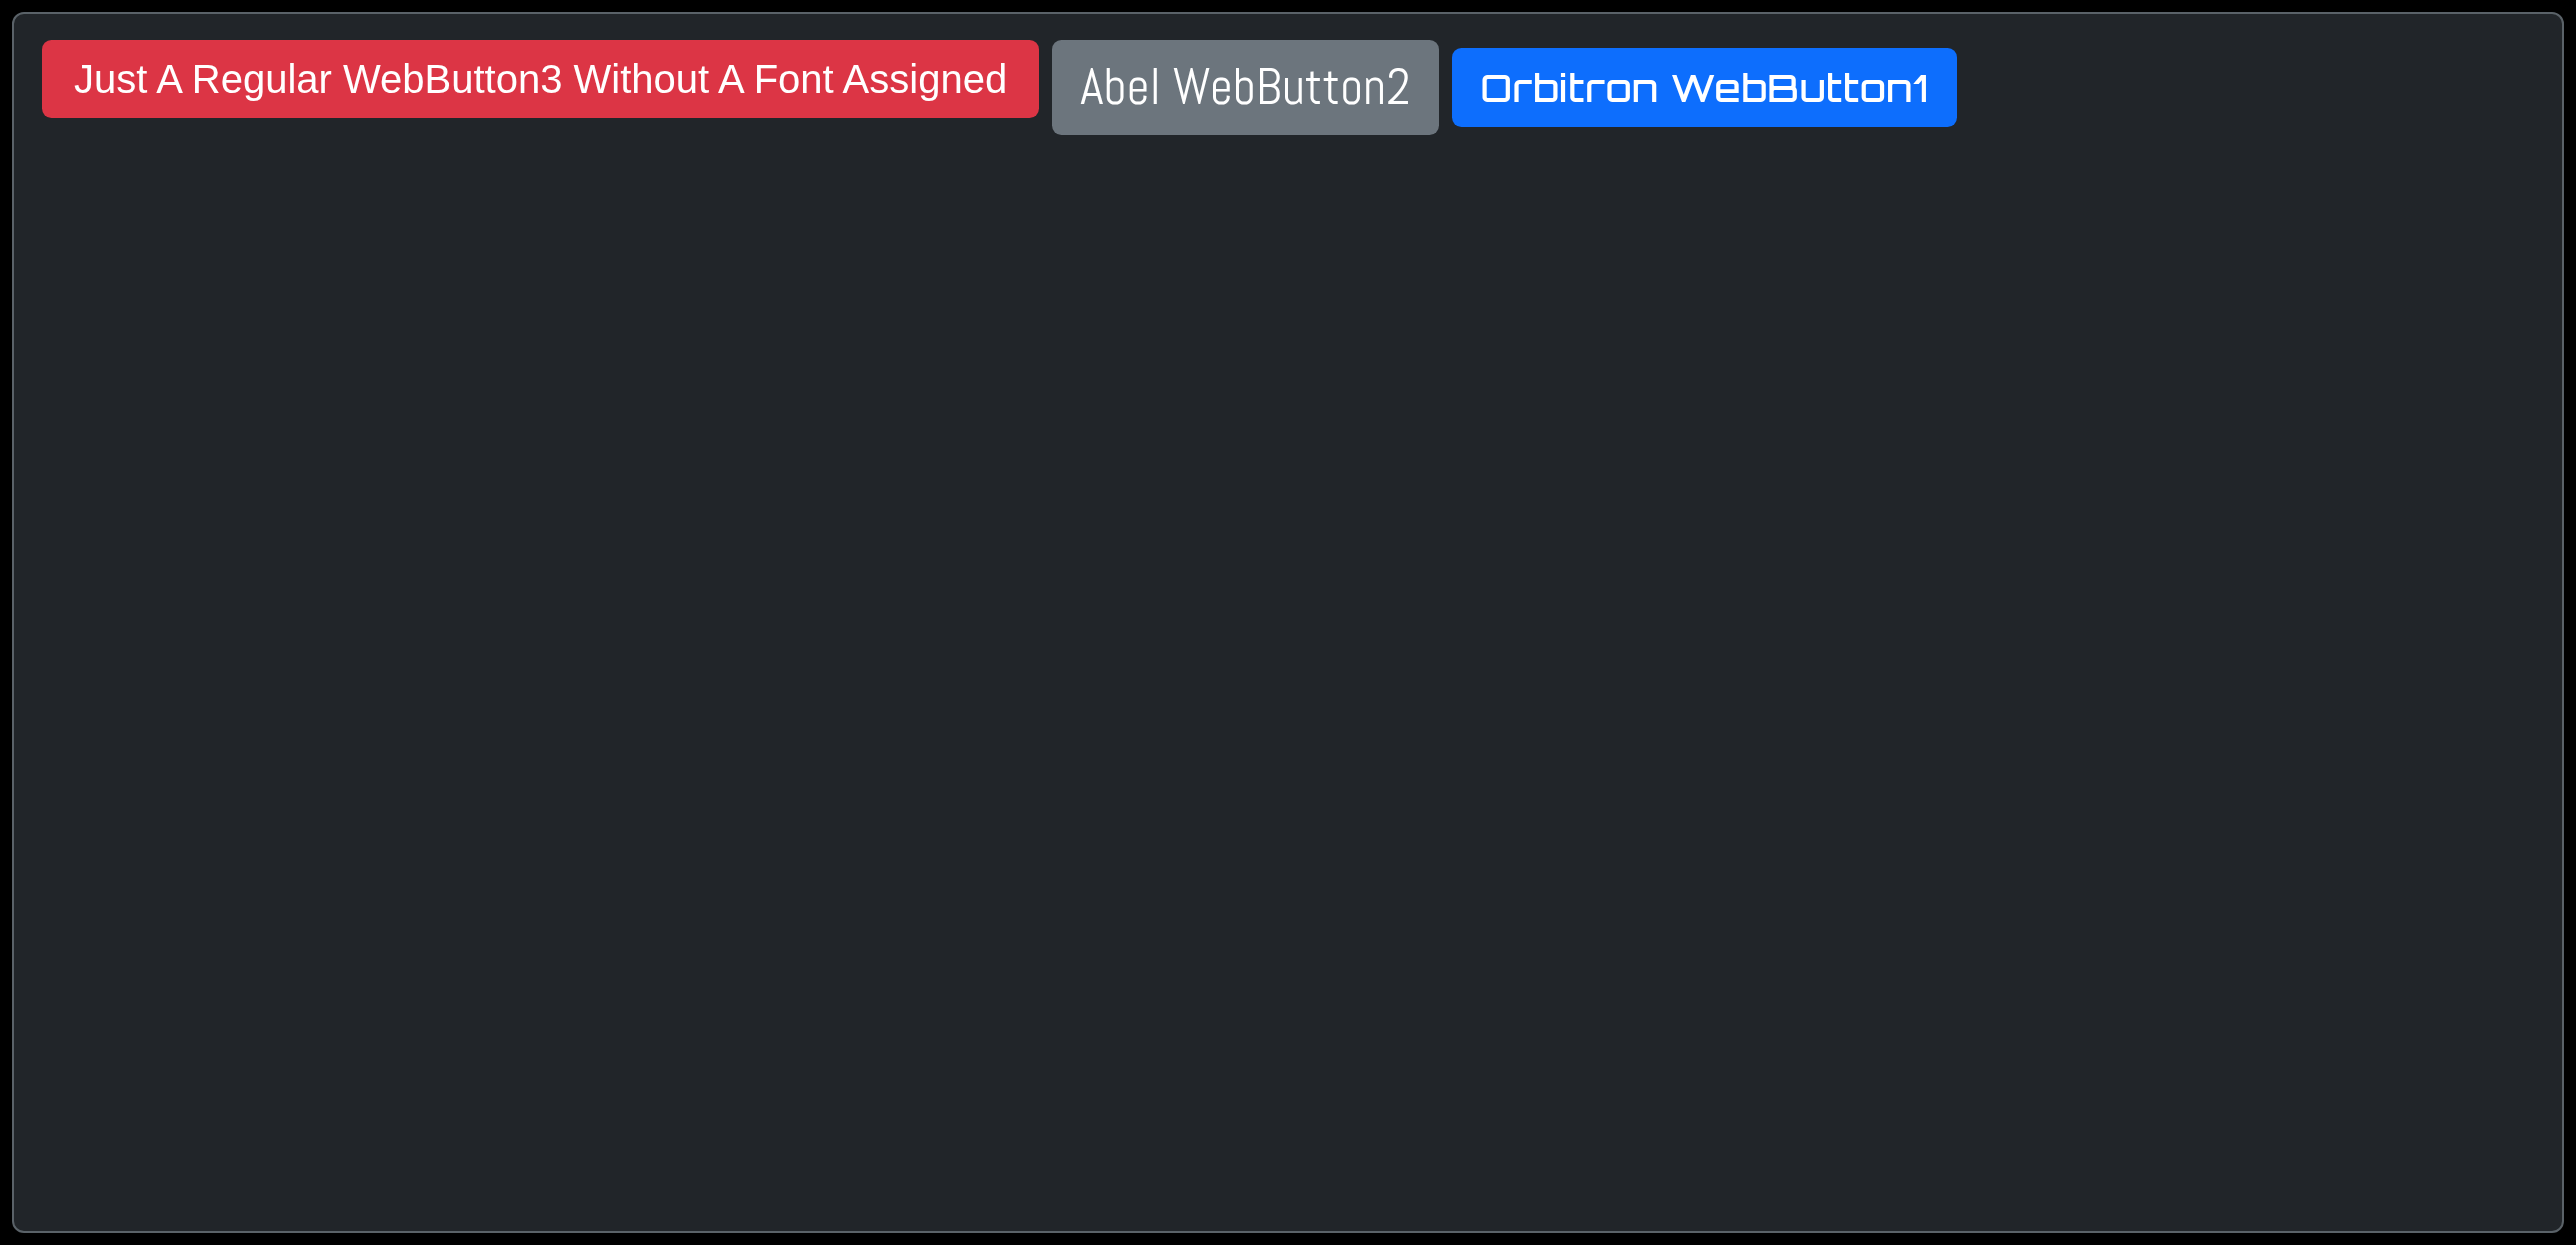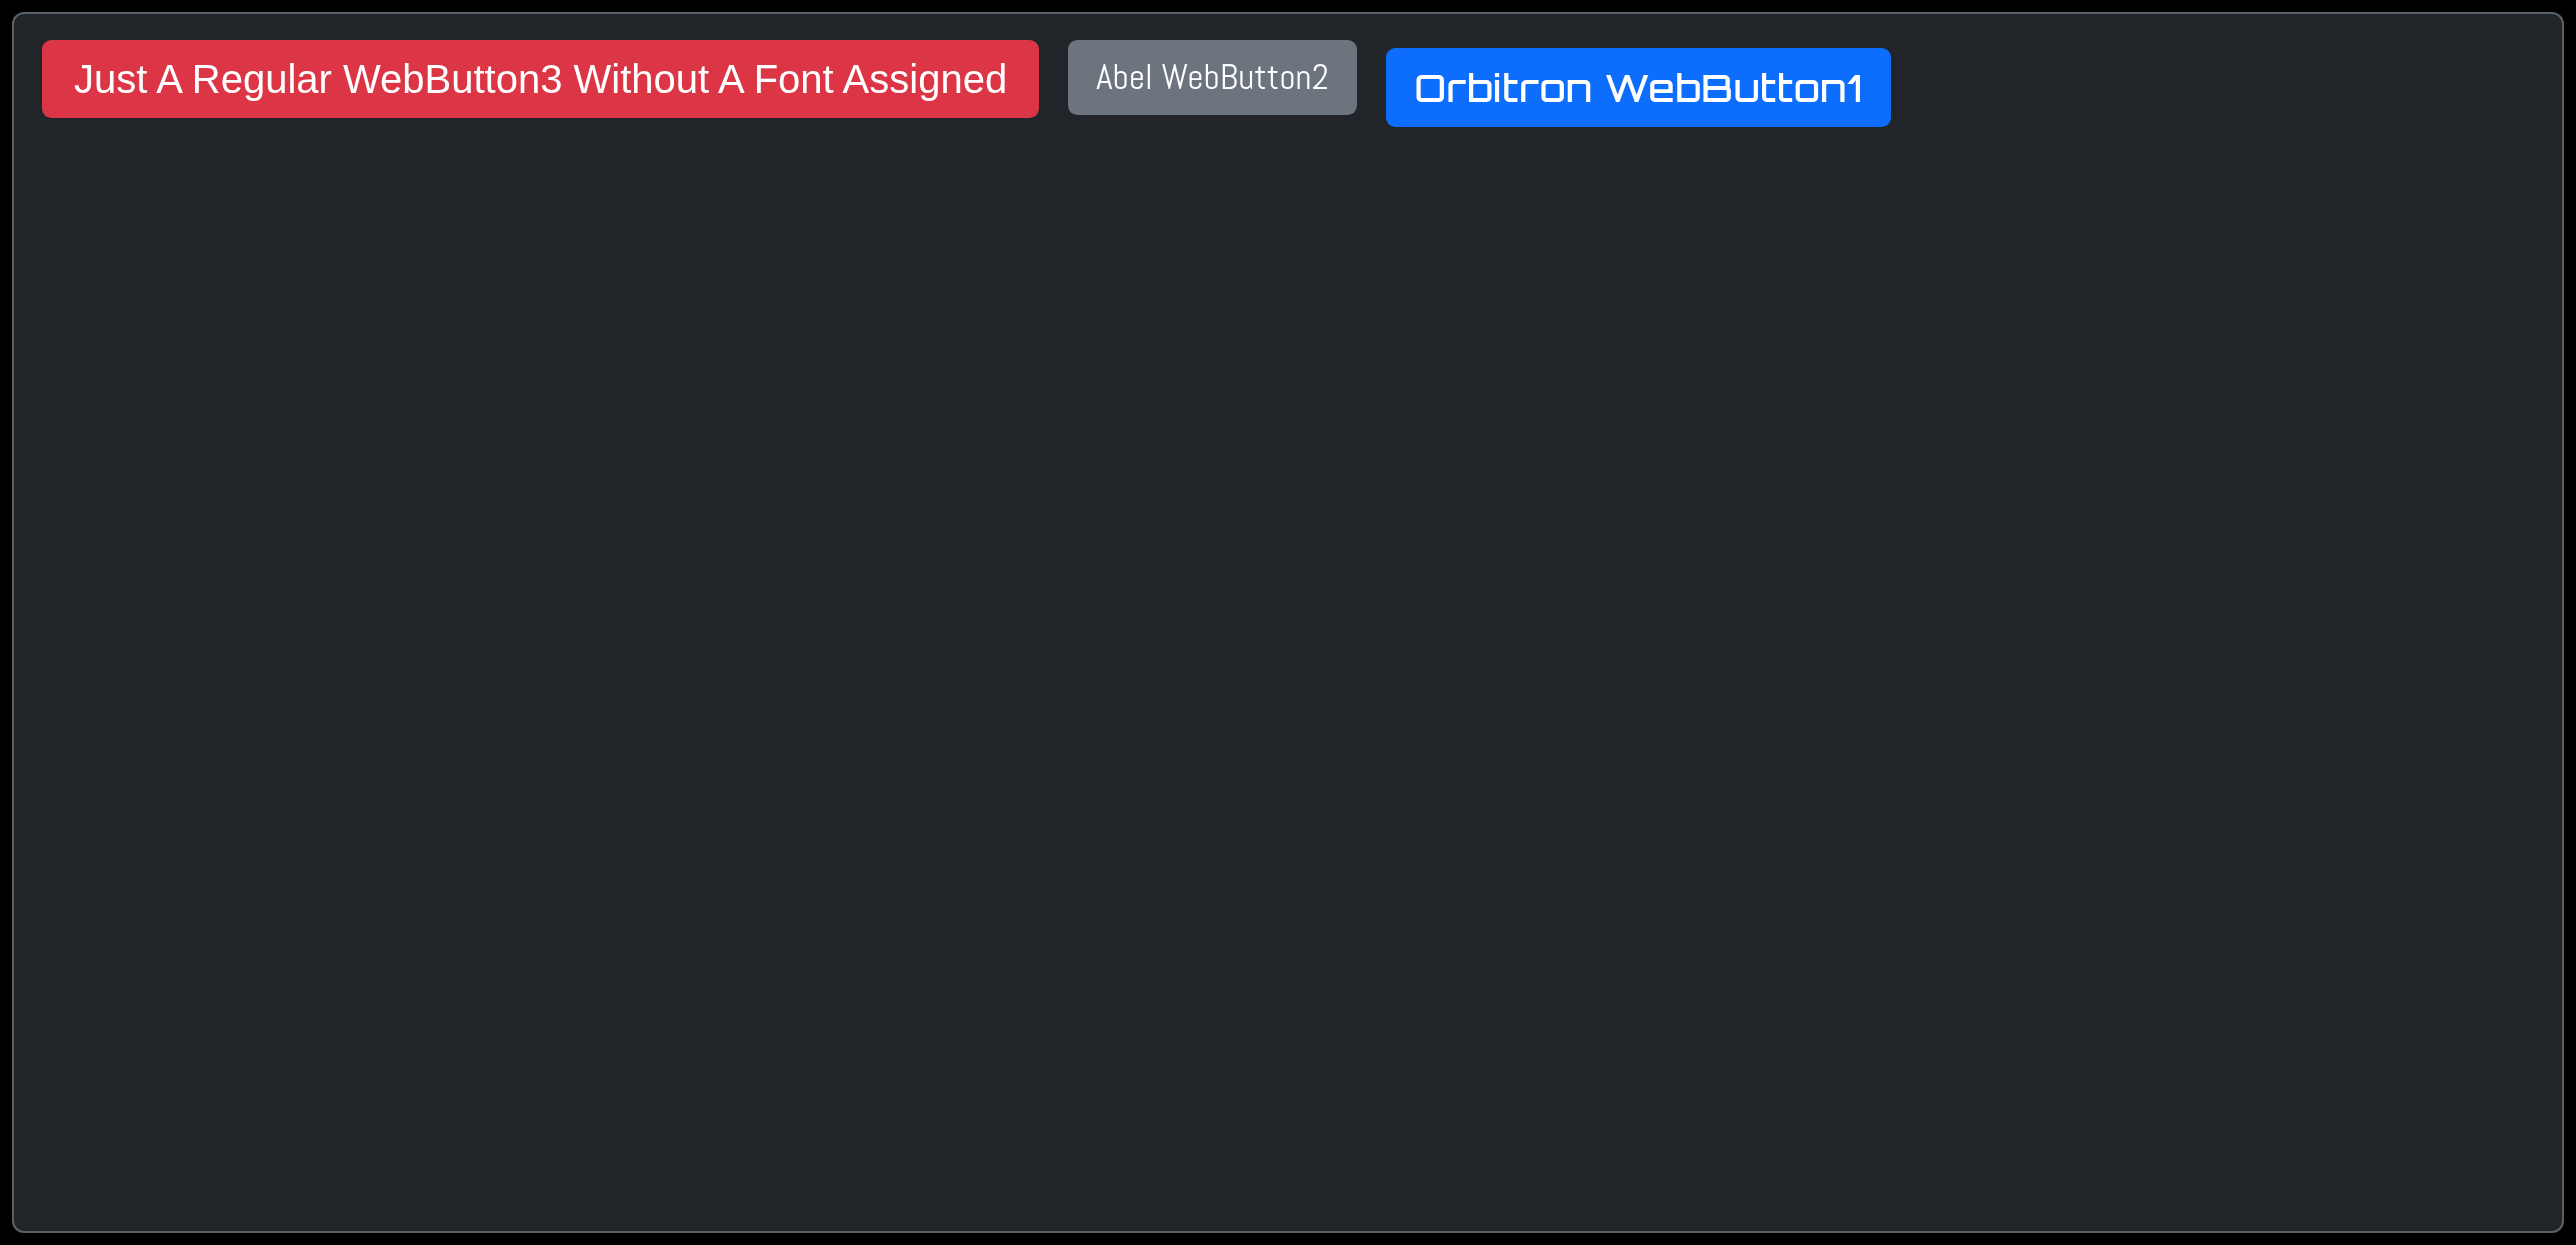--- a/index.html
+++ b/index.html
@@ -17,21 +17,21 @@
     }
 
     .window-frame {
       width: 100%;
       height: 100%;
       background: #212529;
       border: 2.7px solid #5a6268;
       border-radius: 12px;
       padding: 25.5px 28px;
       display: flex;
-      gap: 29px;
+      gap: 13px;
       align-items: flex-start;
     }
 
     .btn {
       border: none;
       border-radius: 9.4px;
       color: #fff;
       font-size: 40px;
       font-weight: 400;
       padding: 13.4px 32px;
@@ -44,21 +44,21 @@
 
     .btn-red {
       background: #dc3545;
     }
 
     .btn-gray {
       background: #6c757d;
       font-family: "Abel", "Trebuchet MS", sans-serif;
       font-weight: 300;
       letter-spacing: 0.3px;
-      font-size: 35px;
+      font-size: 50px;
       padding: 15px 28px;
     }
 
     .btn-blue {
       background: #0d6efd;
       font-family: "Orbitron", "Arial", sans-serif;
       letter-spacing: 0.7px;
       font-size: 38px;
       padding: 15px 28px;
       font-weight: 500;

